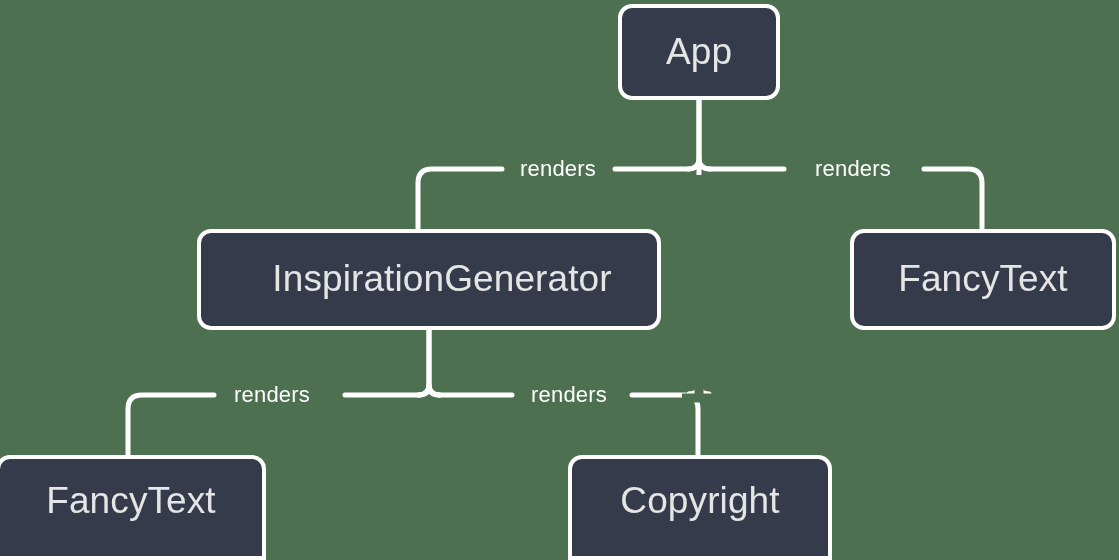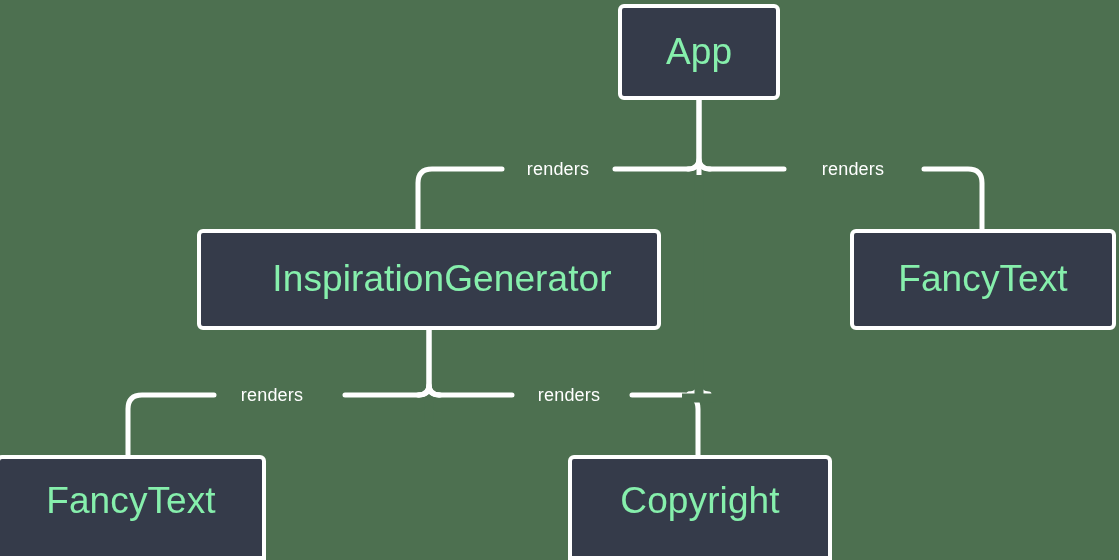--- a/index.html
+++ b/index.html
@@ -24,39 +24,39 @@
     left: 0;
     top: 0;
     width: 1119px;
     height: 560px;
   }
   .node {
     position: absolute;
     box-sizing: border-box;
     background: #353b4a;
     border: 4px solid #ffffff;
-    border-radius: 6px;
+    border-radius: 14px;
     display: flex;
     align-items: center;
     justify-content: center;
-    color: #86efac;
+    color: #e5e5e5;
     font-size: 37px;
     font-weight: 400;
     letter-spacing: 0.1px;
     white-space: nowrap;
   }
   .node-label {
     display: block;
     line-height: 1;
     padding-bottom: 2px;
   }
   .edge-label {
     position: absolute;
     color: #ffffff;
-    font-size: 18px;
+    font-size: 22px;
     font-weight: 400;
     line-height: 1;
     white-space: nowrap;
     transform: translate(-50%, -50%);
     letter-spacing: 0.2px;
   }
 </style>
 </head>
 <body>
 

